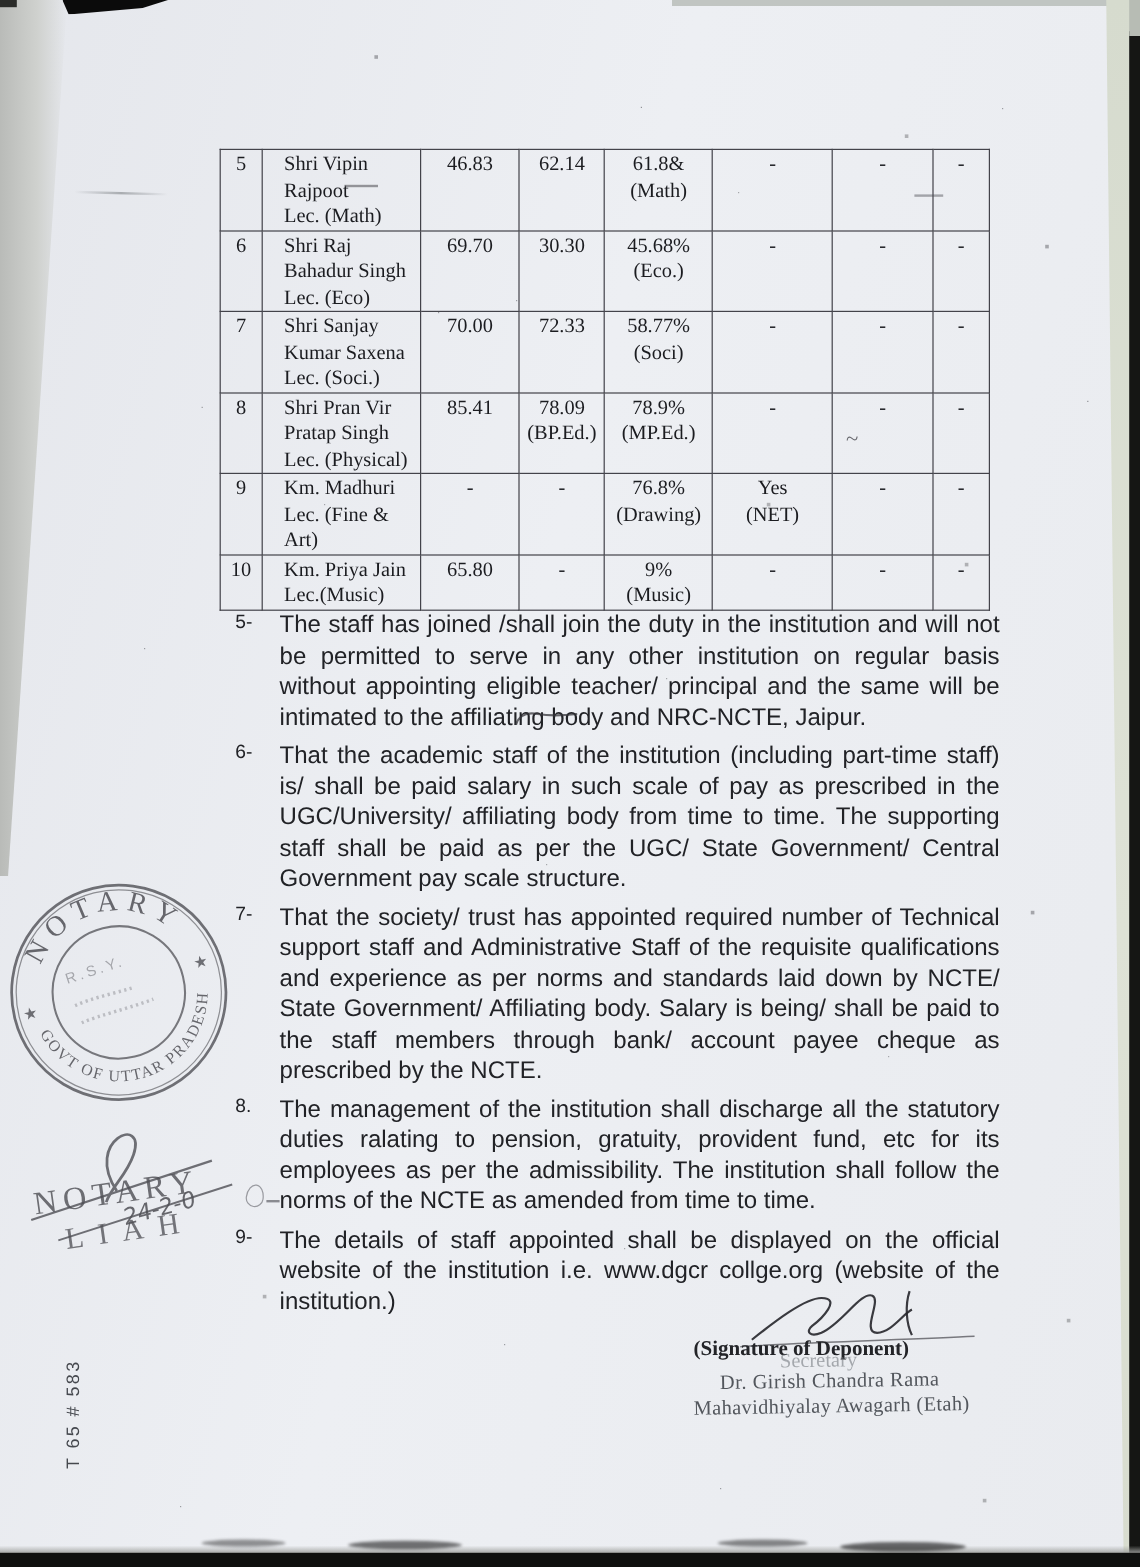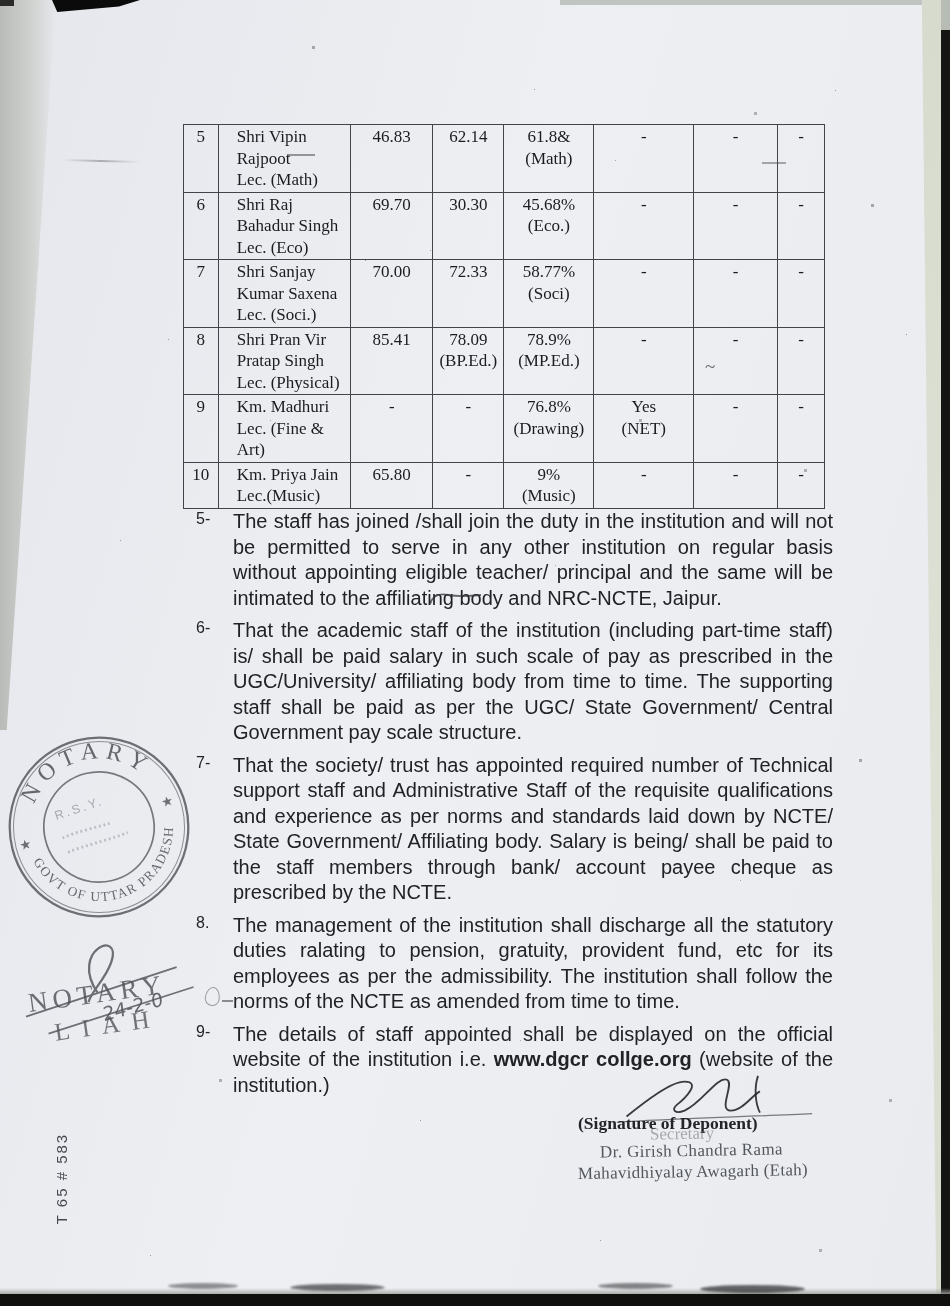--- a/index.html
+++ b/index.html
@@ -62,21 +62,21 @@
       padding:1px 3px;white-space:pre-line;overflow:hidden;}
   .staff-table td.name{text-align:left;padding-left:18px;}
   .staff-table tr.tall td{height:62px;}
   .staff-table tr.short td{height:40px;}
 
   
   .clauses{position:absolute;left:196px;top:509px;width:637px;}
   .clause{display:flex;margin-bottom:7px;}
   .clause-num{flex:0 0 37px;font-size:16px;padding-top:1px;color:#222327;}
   .clause-text{flex:1;font-size:20px;line-height:25.5px;text-align:justify;color:#212226;}
-  .clause-text b{font-weight:bold;}
+  .clause-text b{font-weight:normal;}
 
   
   .sig-block{position:absolute;left:552px;top:1072px;width:310px;height:130px;}
   .sig-svg{position:absolute;left:60px;top:0;width:205px;height:58px;}
   .sig-caption{position:absolute;left:26px;top:41px;font-size:17.5px;font-weight:bold;color:#232428;white-space:nowrap;font-family:Liberation Serif, serif;}
   .sig-overlay{position:absolute;left:98px;top:52px;font-family:"Liberation Serif",serif;font-size:17px;
       color:#6b7076;opacity:.55;transform:rotate(-1deg);}
   .sig-name{position:absolute;left:48px;top:69px;font-family:"Liberation Serif",serif;font-size:17px;
       color:#53575d;letter-spacing:.4px;transform:rotate(-1deg);white-space:nowrap;}
   .sig-inst{position:absolute;left:26px;top:90px;font-family:"Liberation Serif",serif;font-size:17px;

